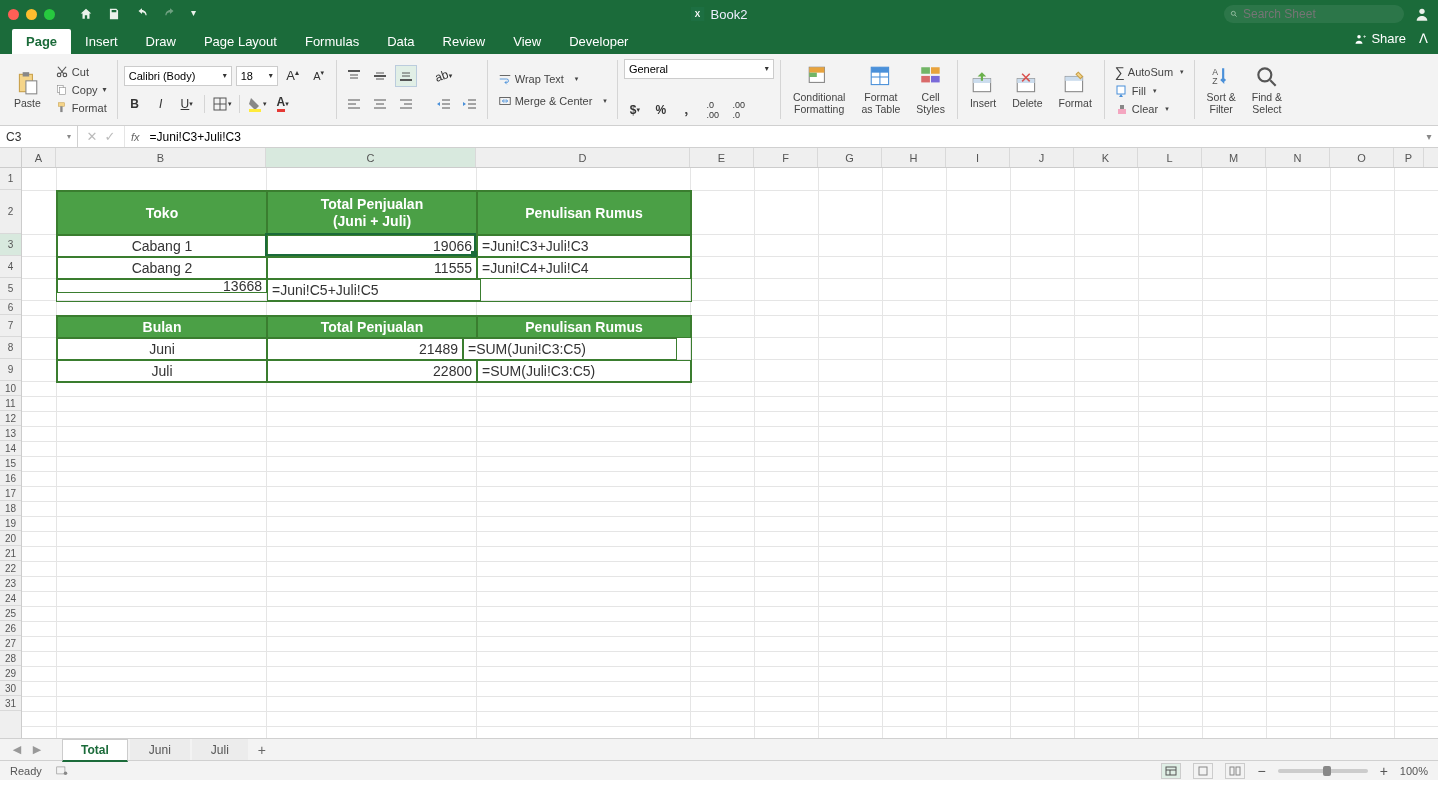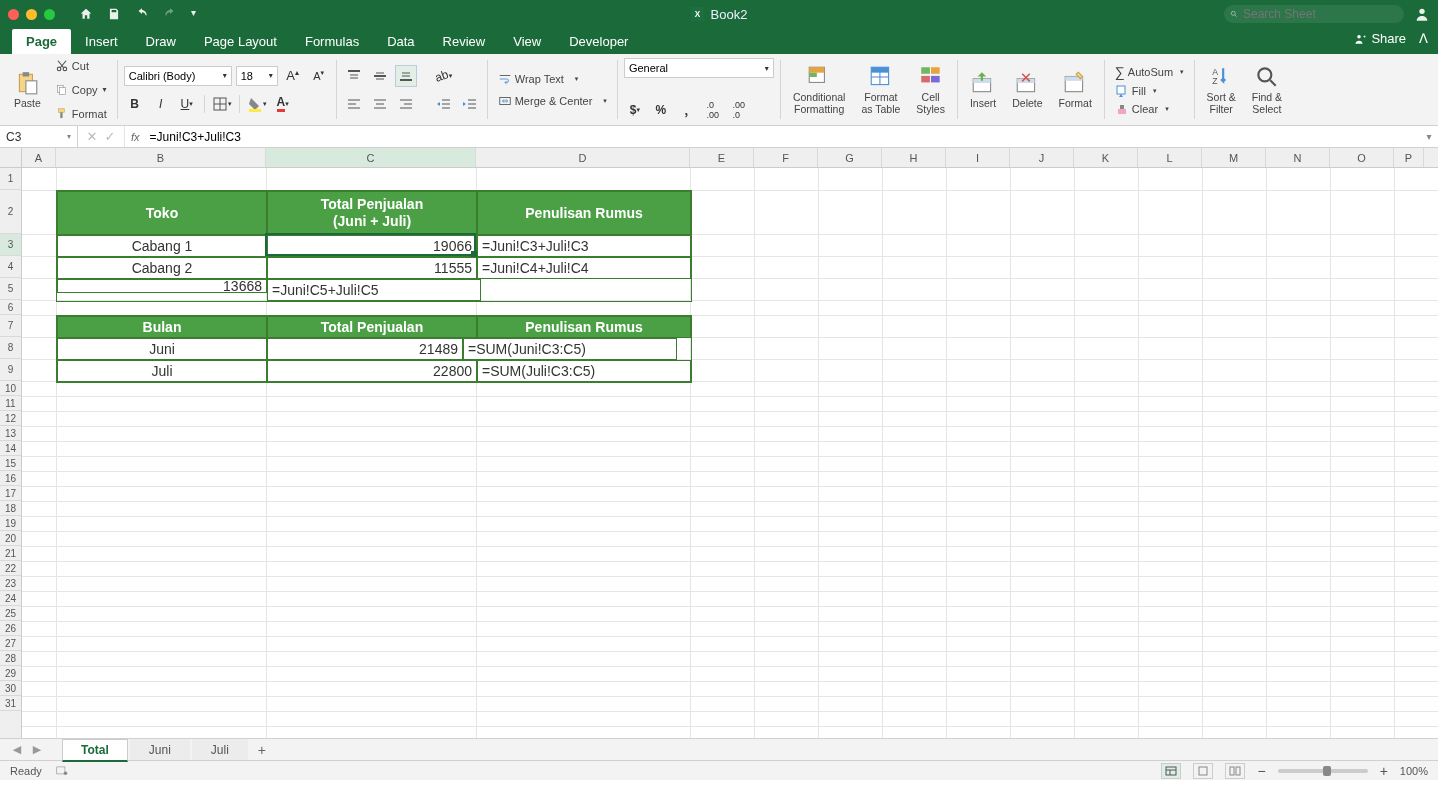--- a/index.html
+++ b/index.html
@@ -165,21 +165,21 @@
   <div class="rgroup">
     <div class="rrow" style="height:100%;">
       <div class="rbtn-lg">
         <svg viewBox="0 0 24 24">
             <rect x="5" y="4" width="12" height="16" fill="#f5d58a" stroke="#c9a14a"></rect>
             <rect x="8" y="2" width="6" height="4" fill="#888"></rect>
             <rect x="11" y="10" width="10" height="12" fill="#fff" stroke="#888"></rect>
           </svg>
         <span>Paste</span>
       </div>
-      <div style="display:flex;flex-direction:column;gap:8px;justify-content:center;">
+      <div style="display:flex;flex-direction:column;gap:2px;justify-content:center;">
         <div class="rmini">
             <svg viewBox="0 0 24 24">
               <circle cx="7" cy="17" r="3" fill="none" stroke="#555" stroke-width="2"></circle>
               <circle cx="17" cy="17" r="3" fill="none" stroke="#555" stroke-width="2"></circle>
               <line x1="9" y1="15" x2="19" y2="3" stroke="#555" stroke-width="2"></line>
               <line x1="15" y1="15" x2="5" y2="3" stroke="#555" stroke-width="2"></line>
             </svg>
             <span>Cut</span>
           </div>
         <div class="rmini">
@@ -339,21 +339,21 @@
         <svg viewBox="0 0 16 16">
           <rect x="2" y="4" width="12" height="8" fill="none" stroke="#555"></rect>
           <path d="M5 8h6M5 8l2-2m-2 2l2 2m4-2l-2-2m2 2l-2 2" stroke="#4a90d9" fill="none"></path>
         </svg>
         <span>Merge &amp; Center</span>
         <span style="font-size:7px;margin-left:8px">▾</span>
       </div>
   </div>
   <div class="rsep"></div>
 
-  <div class="rgroup" style="gap:20px;">
+  <div class="rgroup" style="justify-content:center;gap:20px;">
     <div class="rselect" style="width:150px">
         <input readonly="" value="General" style="">
         <span style="font-size:8px;margin-left:auto">▾</span>
       </div>
     <div class="rrow">
       <div class="ricon-btn">
           <b>$</b>
           <span style="font-size:7px">▾</span>
         </div>
       <div class="ricon-btn">

